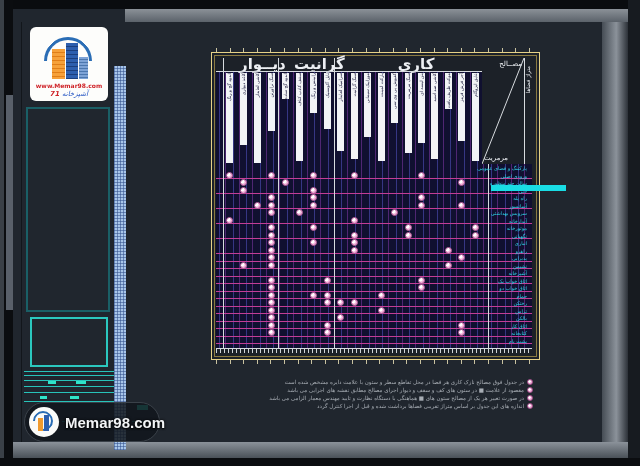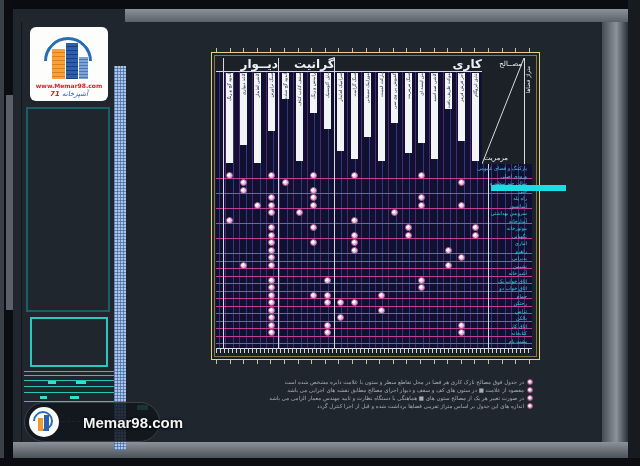--- a/index.html
+++ b/index.html
@@ -54,22 +54,22 @@
      background:repeating-linear-gradient(90deg,#c8c2a0 0 1px,transparent 1px 13.6px);}
   .tick-bot{position:absolute;left:4px;top:307px;width:320px;height:4px;
      background:repeating-linear-gradient(90deg,#c8c2a0 0 1px,transparent 1px 13.6px);}
   .grid-bg{position:absolute;left:4px;top:18px;width:316px;height:277px;background:#101030;
      background-image:
        repeating-linear-gradient(90deg,transparent 0 3px,rgba(85,85,200,.55) 3px 4px,
          transparent 4px 9px,rgba(140,60,180,.5) 9px 10px,transparent 10px 13.6px);}
   .grid-rows{position:absolute;left:4px;top:111px;width:316px;height:184px;
      background:repeating-linear-gradient(180deg,transparent 0 6.6px,#c23d96 6.6px 7.5px);}
   .divider{position:absolute;width:1px;background:#d7dbdf;}
-  .hdr-cell{position:absolute;top:5px;height:13px;line-height:13px;text-align:right;
-     color:#eceff3;font-size:12px;font-weight:bold;letter-spacing:2px;padding-left:16px;}
+  .hdr-cell{position:absolute;top:5px;height:13px;line-height:13px;text-align:center;
+     color:#eceff3;font-size:15px;font-weight:bold;letter-spacing:2px;padding-left:16px;}
   .hdr-underline{position:absolute;left:4px;top:18px;width:266px;height:1px;background:#d7dbdf;}
   .diag-cell{position:absolute;left:270px;top:5px;width:42px;height:106px;background:#1c2128;font-family:Liberation Serif, serif;}
   .diag-cell svg{position:absolute;left:0;top:0;}
   .diag-materials{position:absolute;right:2px;top:2px;font-size:7px;color:#eceff3;}
   .diag-spaces{position:absolute;left:2px;bottom:2px;font-size:7px;color:#eceff3;}
   .area-strip{position:absolute;left:312px;top:5px;width:8px;height:106px;background:#1c2128;
      border-left:1px solid #d7dbdf;}
   .area-strip span{position:absolute;left:0;top:8px;width:8px;font-size:5.5px;color:#e8ebef;
      writing-mode:vertical-rl;transform:rotate(180deg);white-space:nowrap;}
   .mat-bar{position:absolute;width:7px;background:#f2f4f6;overflow:hidden;}
@@ -92,21 +92,21 @@
      background:radial-gradient(circle at 35% 35%,#fff 0 1px,#f4bade 1.5px,#e898cc 100%);}
   
   .pill{position:absolute;left:24px;top:402px;width:136px;height:40px;border-radius:20px;
      background:rgba(18,22,28,.85);border:1px solid #3a4149;display:flex;align-items:center;}
   .pill-logo{position:relative;width:30px;height:30px;border-radius:50%;background:#fbfbf9;
      margin-left:4px;flex:none;overflow:hidden;}
   .pl-arc{position:absolute;left:4px;top:4px;width:20px;height:20px;border-radius:50%;
      border:2px solid #2a6db5;border-bottom-color:transparent;transform:rotate(45deg);}
   .pl-b1{position:absolute;left:9px;top:11px;width:5px;height:13px;background:#f09a2e;}
   .pl-b2{position:absolute;left:15px;top:8px;width:5px;height:16px;background:#2d5fae;}
-  .pill-text{color:#f2f4f6;font-weight:bold;font-size:15px;margin-left:24px;
+  .pill-text{color:#f2f4f6;font-weight:bold;font-size:15px;margin-left:6px;
      text-shadow:0 1px 2px #000,0 0 3px #000;font-family:"Liberation Sans",sans-serif;}
 </style>
 </head>
 <body>
 
 <div class="stage">
 
   <div class="bar-top-black"></div>
   <div class="bar-top-gray"></div>
   <div class="edge-left-light"></div>

